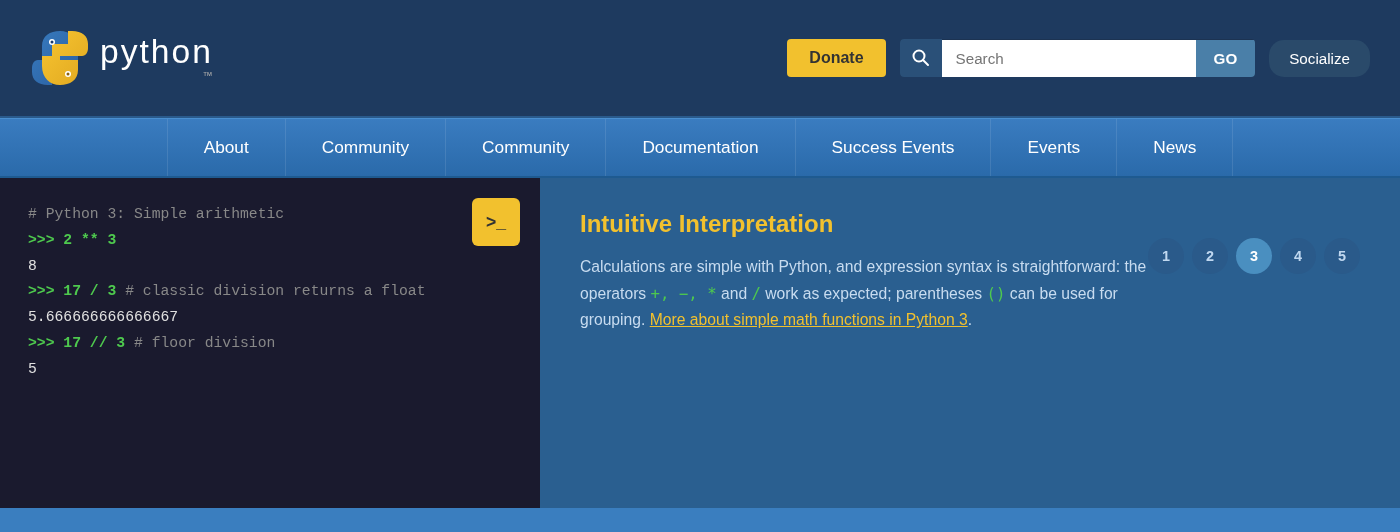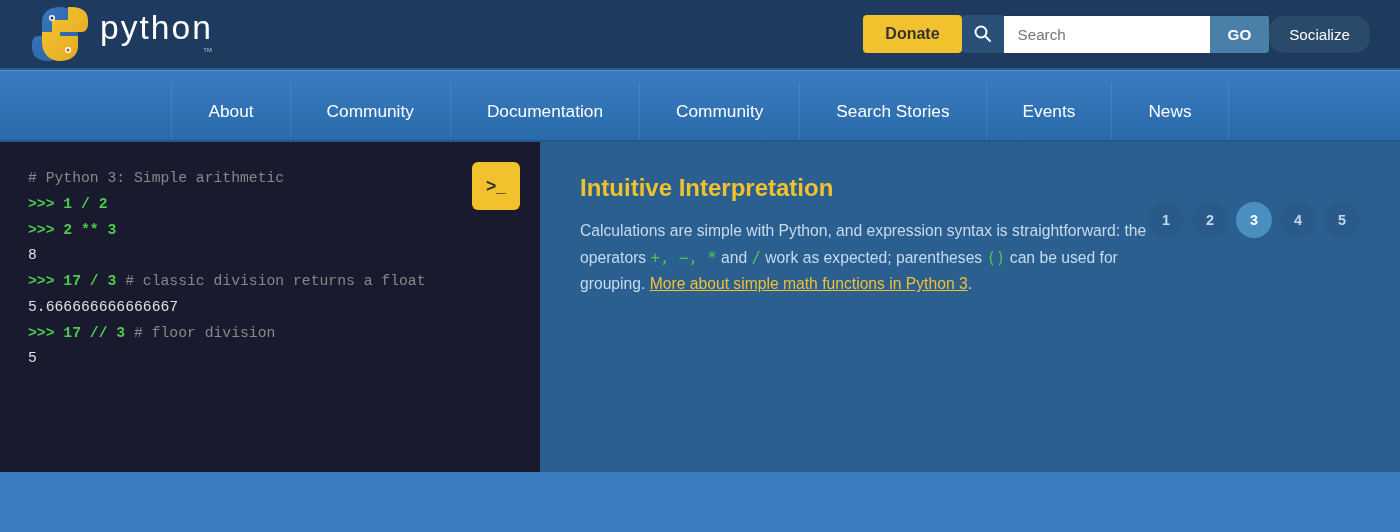--- a/index.html
+++ b/index.html
@@ -6,21 +6,21 @@
     body {
       font-family: -apple-system, BlinkMacSystemFont, 'Segoe UI', Arial, sans-serif;
       background: #3a7ebf;
       min-height: 532px;
       overflow-x: hidden;
     }
 
     
     .header {
       background: #1e3a5f;
-      padding: 4px 30px;
+      padding: 28px 30px;
       display: flex;
       align-items: center;
       justify-content: space-between;
       border-bottom: 2px solid #2a5a8c;
     }
     .logo-area {
       display: flex;
       align-items: center;
       gap: 10px;
     }
@@ -42,20 +42,21 @@
     .logo-tm {
       color: #aaa;
       font-size: 0.65rem;
       text-align: right;
       margin-top: 2px;
     }
 
     .header-right {
       display: flex;
       align-items: center;
+      gap: 14px;
     }
     .donate-btn {
       background: #f2c12e;
       color: #333;
       font-weight: 700;
       border: none;
       padding: 10px 22px;
       font-size: 1rem;
       border-radius: 4px;
       cursor: pointer;
@@ -75,21 +76,21 @@
       color: white;
       font-size: 1rem;
       display: flex;
       align-items: center;
     }
     .search-input {
       background: white;
       border: none;
       padding: 10px 14px;
       font-size: 0.95rem;
-      width: 206px;
+      width: 254px;
       outline: none;
     }
     .go-btn {
       background: #4a7fa8;
       color: white;
       border: none;
       padding: 10px 18px;
       font-size: 0.95rem;
       font-weight: 700;
       cursor: pointer;
@@ -116,21 +117,20 @@
       color: white;
       padding: 18px 36px;
       font-size: 1.08rem;
       cursor: pointer;
       text-decoration: none;
       display: flex;
       align-items: center;
       font-weight: 400;
       border-right: 1px solid rgba(255,255,255,0.1);
       transition: background 0.15s;
-      margin-top: 12px;
     }
     .nav-item:first-child { border-left: 1px solid rgba(255,255,255,0.1); }
 
     
     .main-content {
       display: flex;
       background: #2a5f90;
       min-height: 330px;
     }
 
@@ -270,48 +270,45 @@
 </header>
 
 <nav class="nav-bar">
   <a class="nav-item" href="#">
     <span>About</span>
   </a>
   <a class="nav-item" href="#">
     <span>Community</span>
   </a>
   <a class="nav-item" href="#">
+    <span>Community</span>
+  </a>
+  <a class="nav-item" href="#">
     <span>Documentation</span>
   </a>
   <a class="nav-item" href="#">
-    <span>Community</span>
-  </a>
-  <a class="nav-item" href="#">
-    <span>Search Stories</span>
+    <span>Success Events</span>
   </a>
   <a class="nav-item" href="#">
     <span>Events</span>
   </a>
   <a class="nav-item" href="#">
     <span>News</span>
   </a>
 </nav>
 
 <div class="main-content">
 
   <div class="code-panel">
     <button class="terminal-btn">
       <span>&gt;_</span>
     </button>
     <div>
       <div>
         <span class="code-comment"># Python 3: Simple arithmetic</span>
-      </div>
-      <div>
-        <span class="code-prompt">&gt;&gt;&gt; 1 / 2</span>
       </div>
       <div>
         <span class="code-prompt">&gt;&gt;&gt; 2 ** 3</span>
       </div>
       <div>
         <span class="code-output">8</span>
       </div>
       <div>
         <span class="code-prompt">&gt;&gt;&gt; 17 / 3</span>
         <span class="code-comment">  # classic division returns a float</span>

